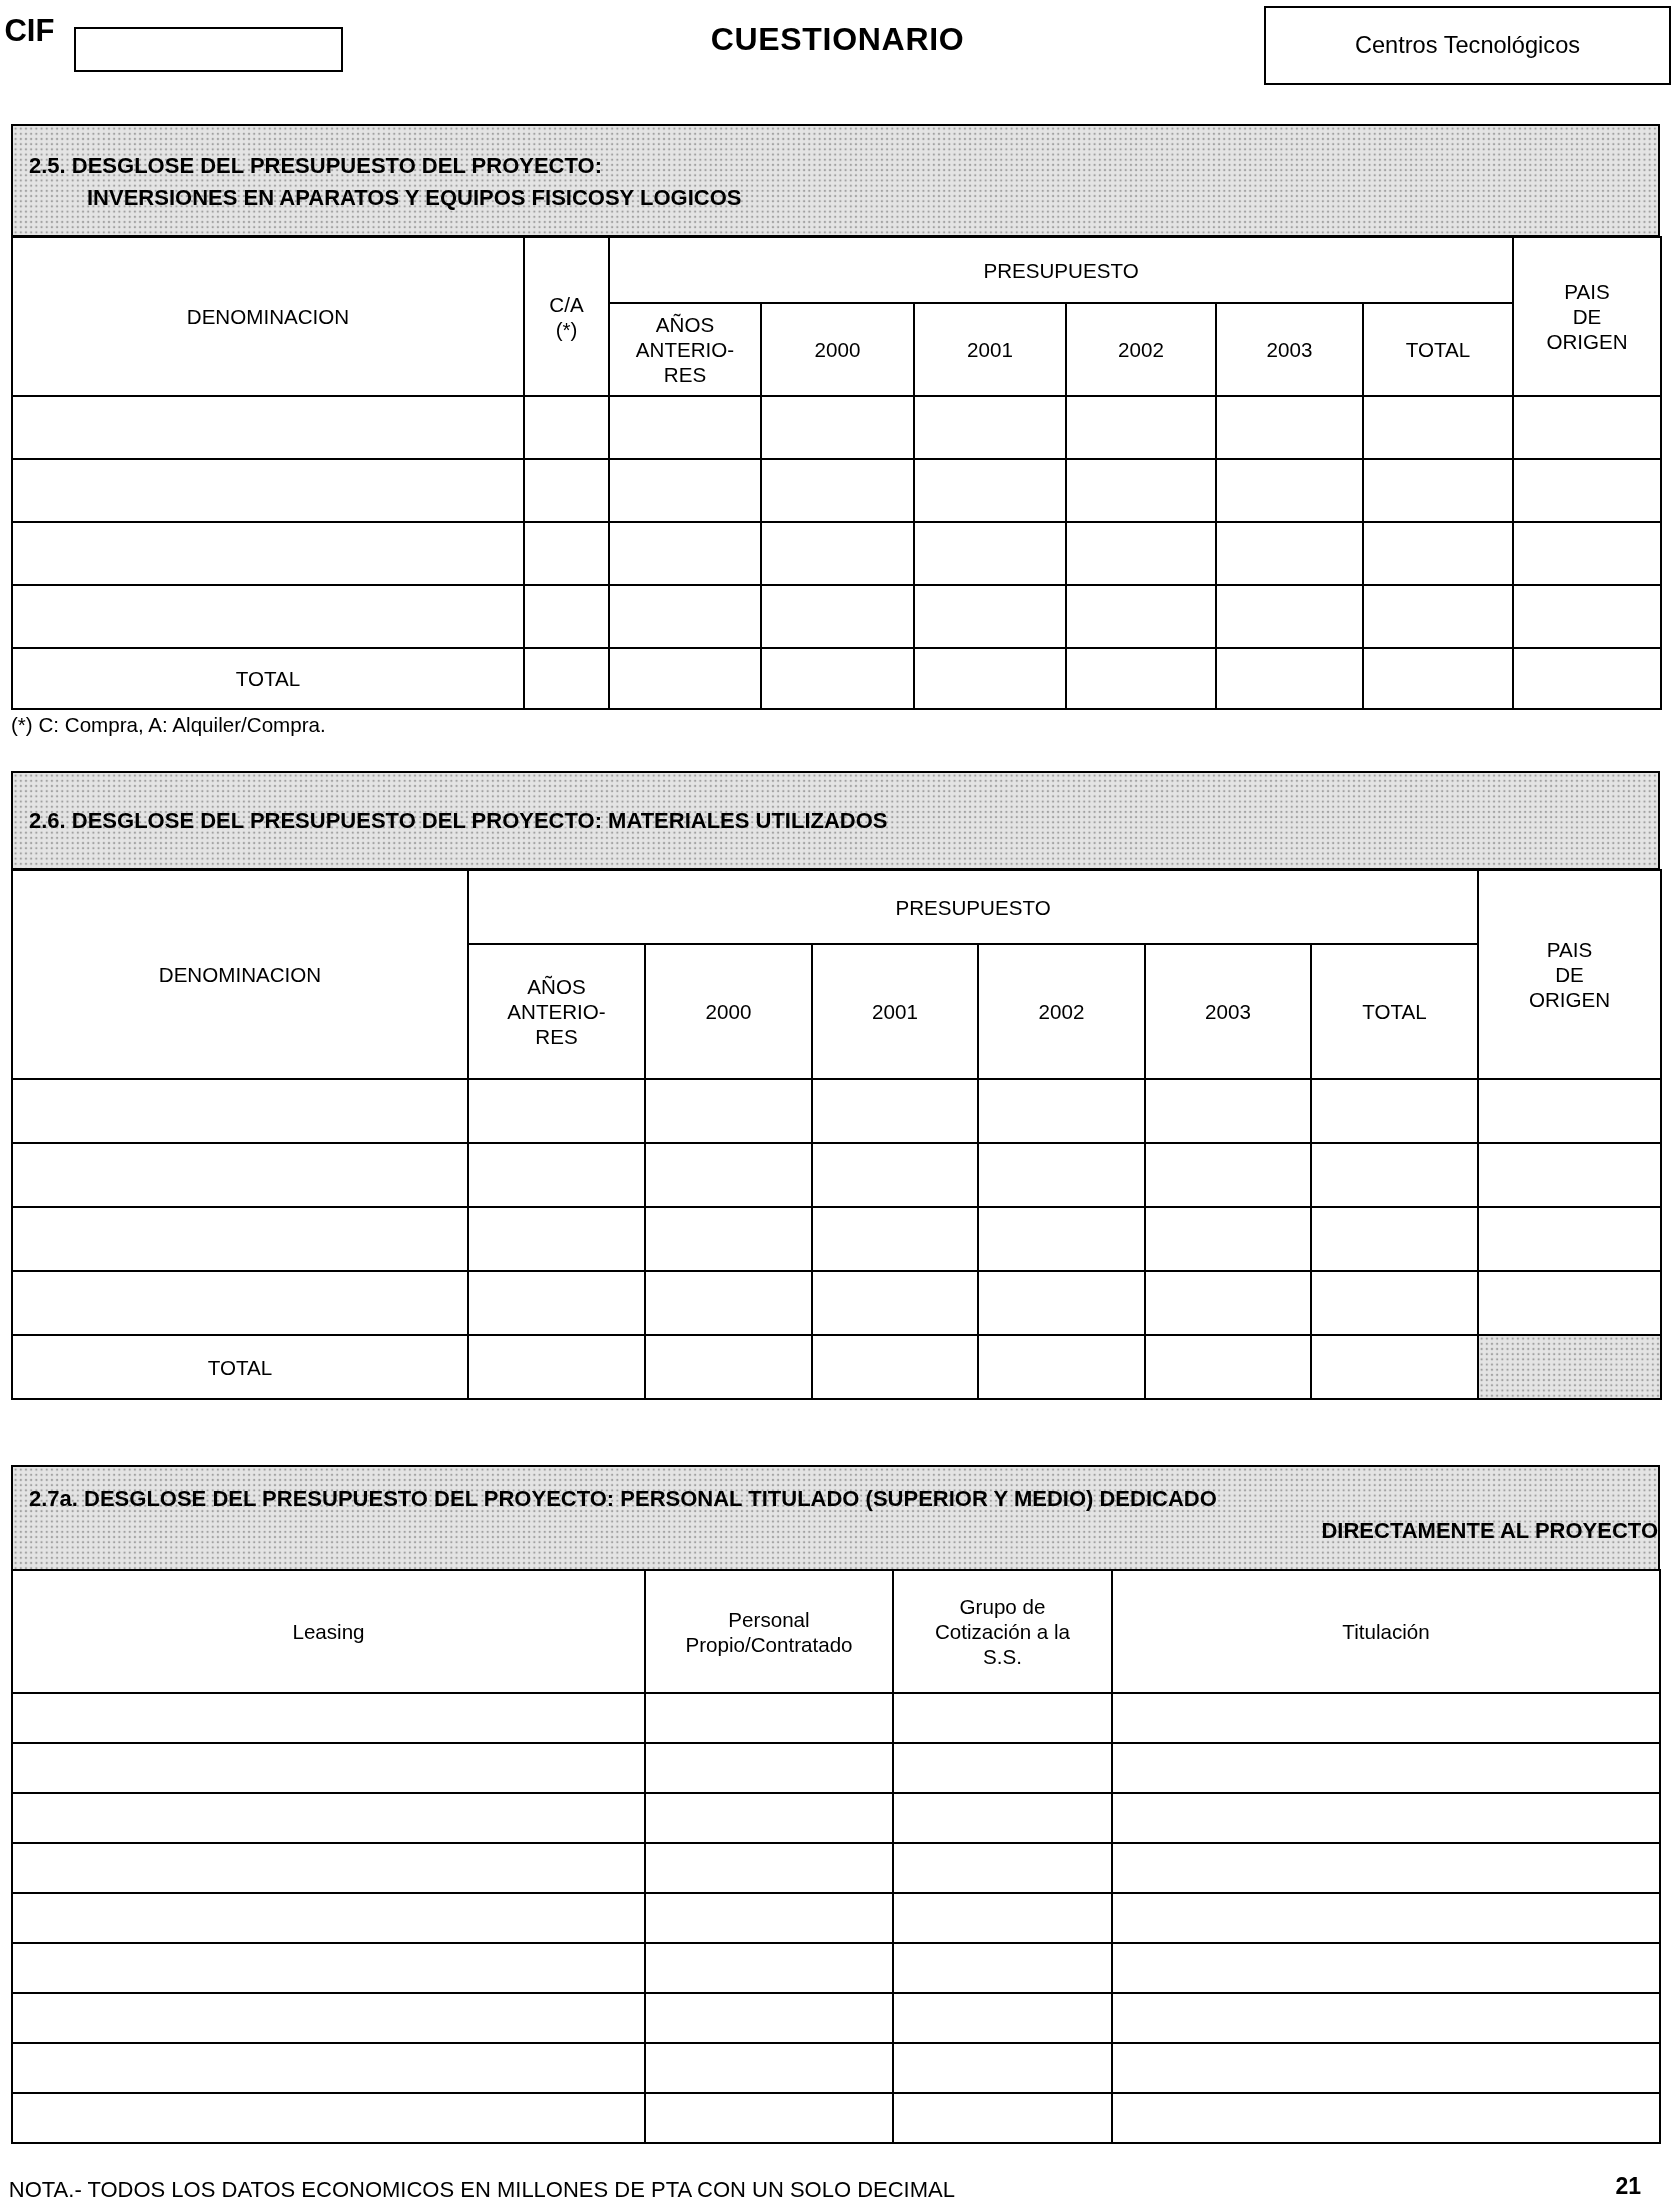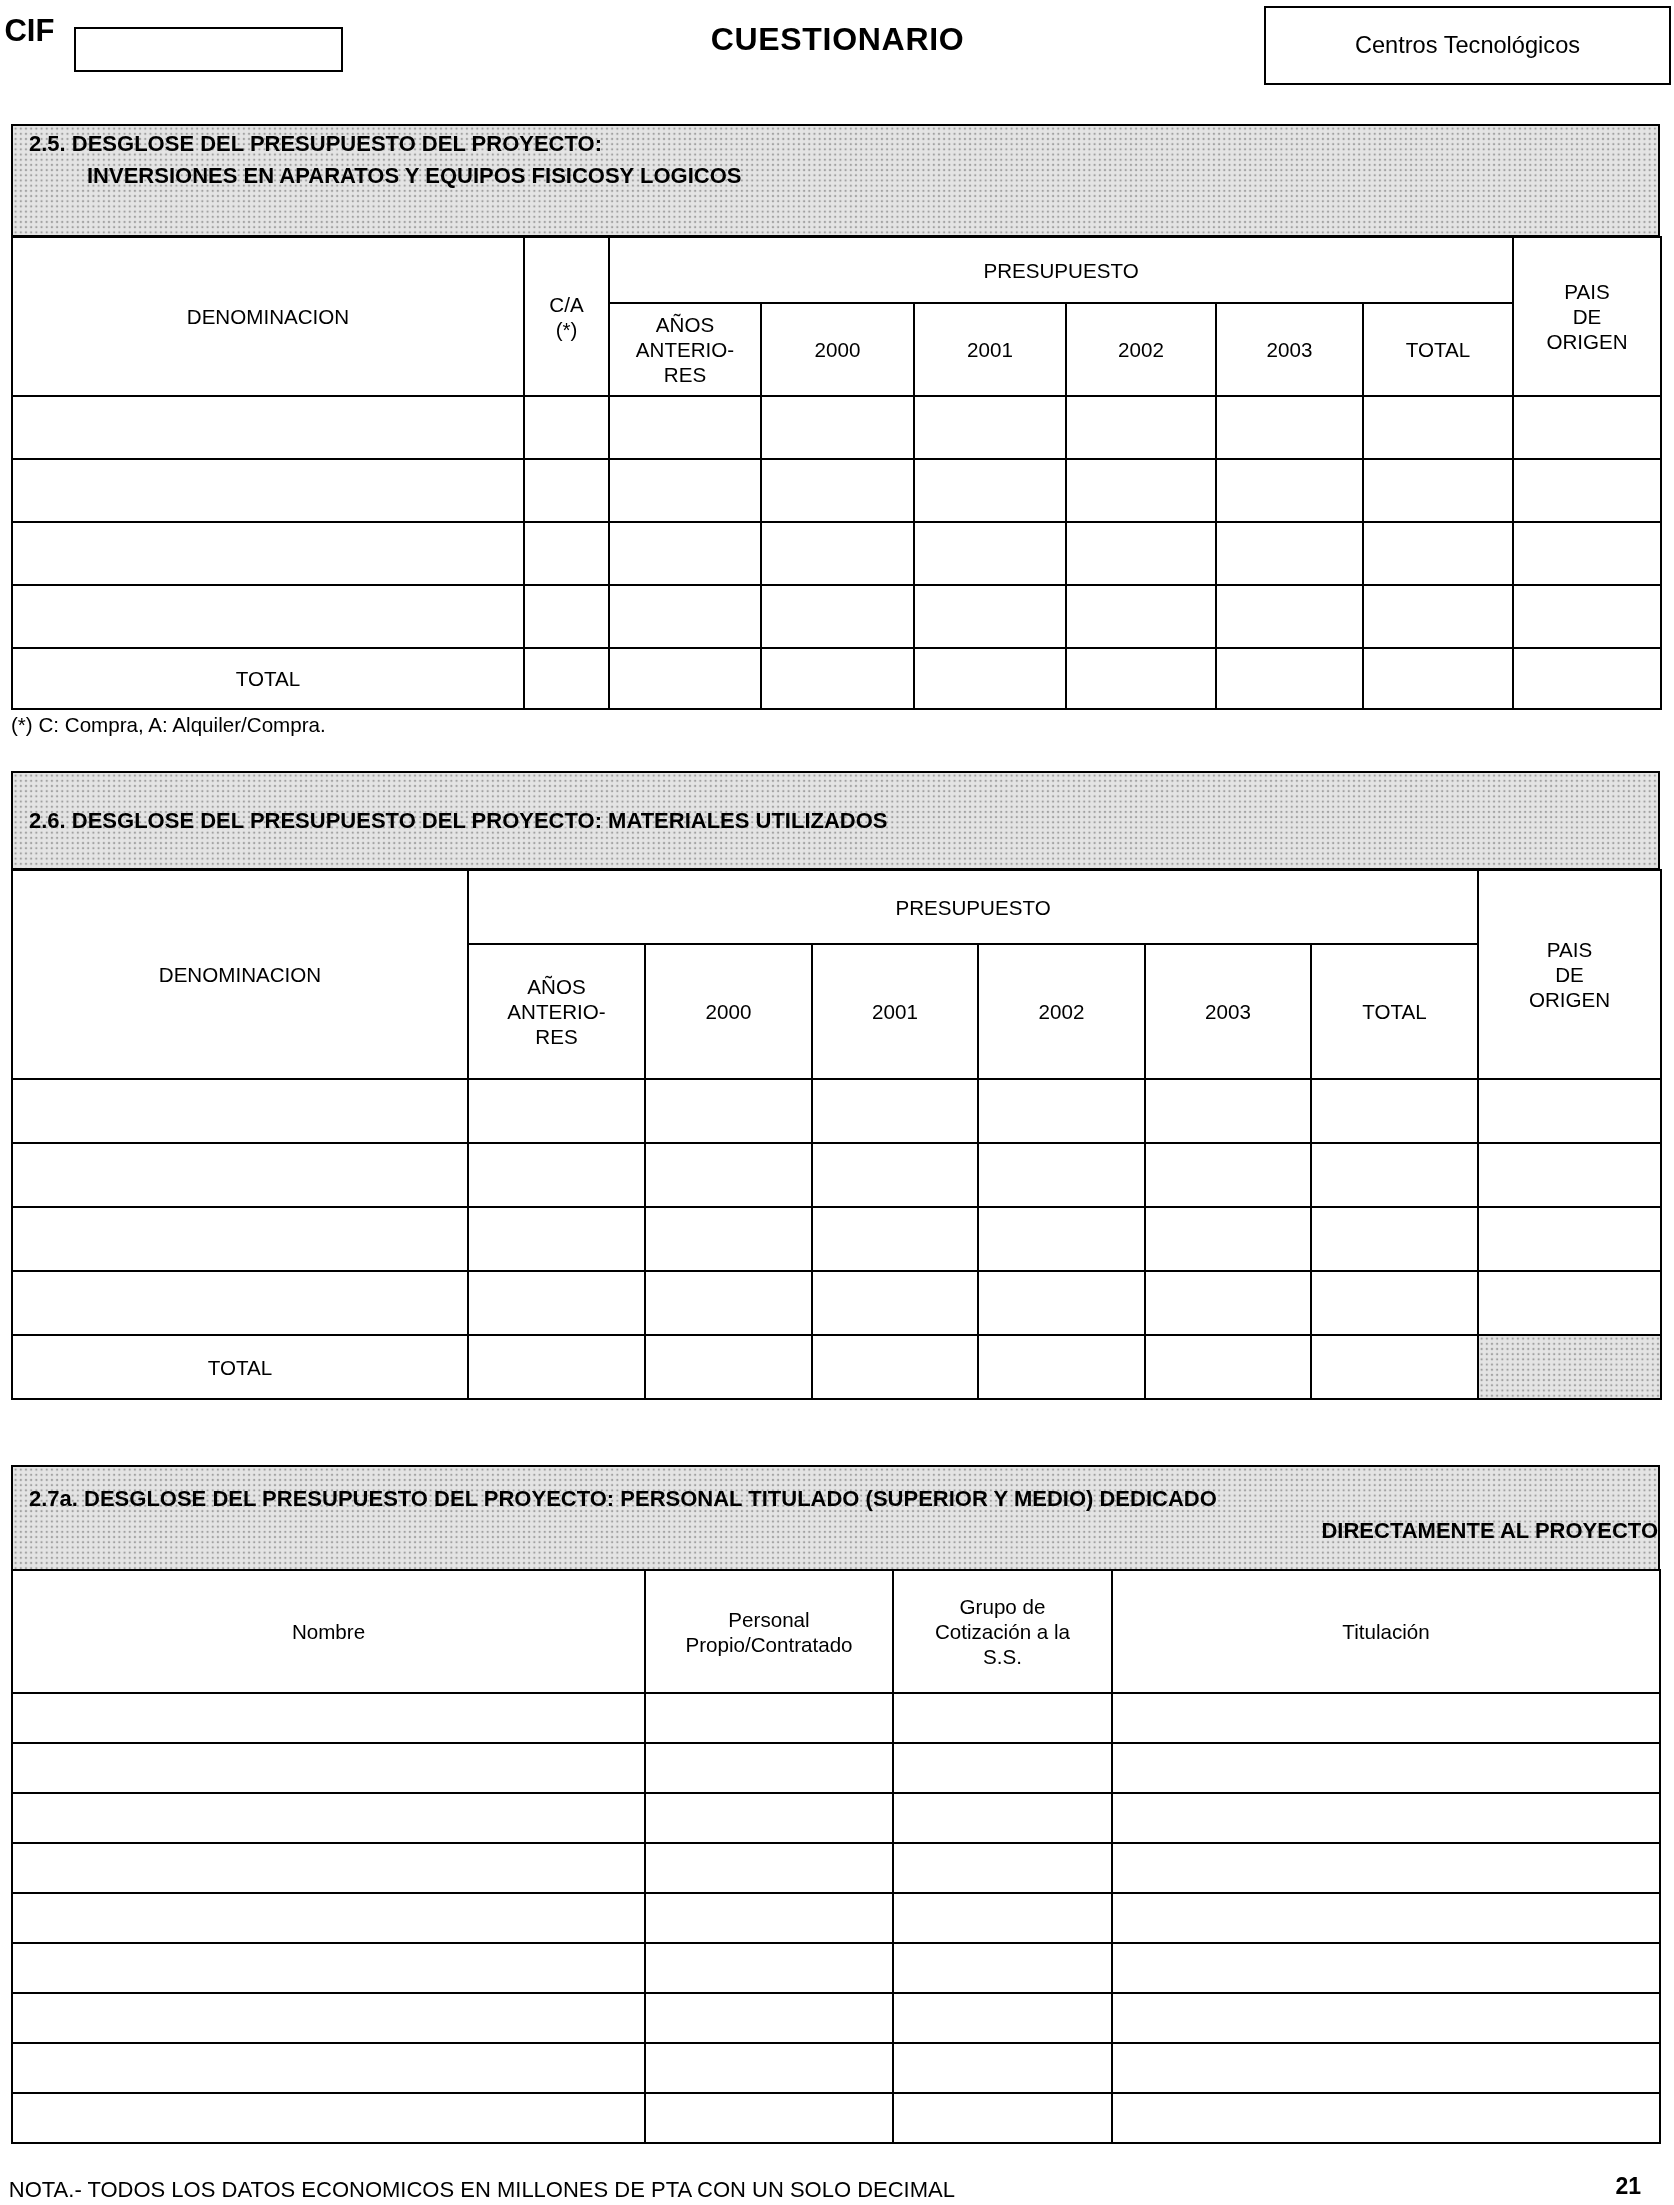--- a/index.html
+++ b/index.html
@@ -28,21 +28,21 @@
     width: 1649px;
     box-sizing: border-box;
     border: 2.2px solid #000;
     background-color: #e4e4e4;
     background-image: radial-gradient(rgba(80,80,80,0.45) 1.2px, transparent 1.4px);
     background-size: 5.2px 5.2px;
     font-weight: bold;
     font-size: 22px;
     line-height: 32px;
   }
-  .band .inner { padding: 2px 0 0 16px; }
+  .band .inner { padding: 24px 0 0 16px; }
   .band .l2-25 { margin-left: 58px; }
   .band .l2-27 { margin-left: 110px; text-align: right; }
   .band-26 { display: flex; align-items: center; }
   .band-26 .inner { padding: 0 0 0 16px; }
   .stipple {
     background-color: #e4e4e4;
     background-image: radial-gradient(rgba(80,80,80,0.45) 1.2px, transparent 1.4px);
     background-size: 5.2px 5.2px;
   }
 
@@ -274,21 +274,21 @@
 
   <table class="grid" style="top:1569px; width:1649px;">
     <colgroup>
       <col style="width:633px">
         <col style="width:248px">
         <col style="width:219px">
         <col style="width:548px">
     </colgroup>
     <tbody>
         <tr style="height:123px">
-      <td>Nombre</td>
+      <td>Leasing</td>
       <td class="pre">Personal
 Propio/Contratado</td>
       <td class="pre">Grupo de
 Cotización a la
 S.S.</td>
       <td>Titulación</td>
     </tr>
     <tr style="height:50px">
           <td></td>
           <td></td>

